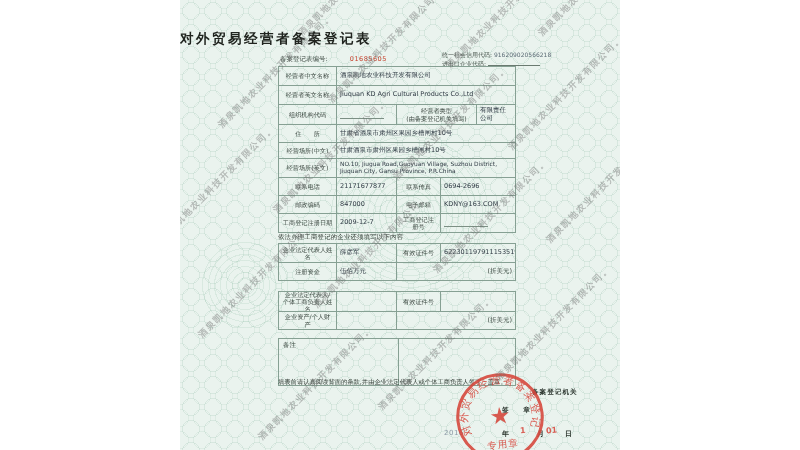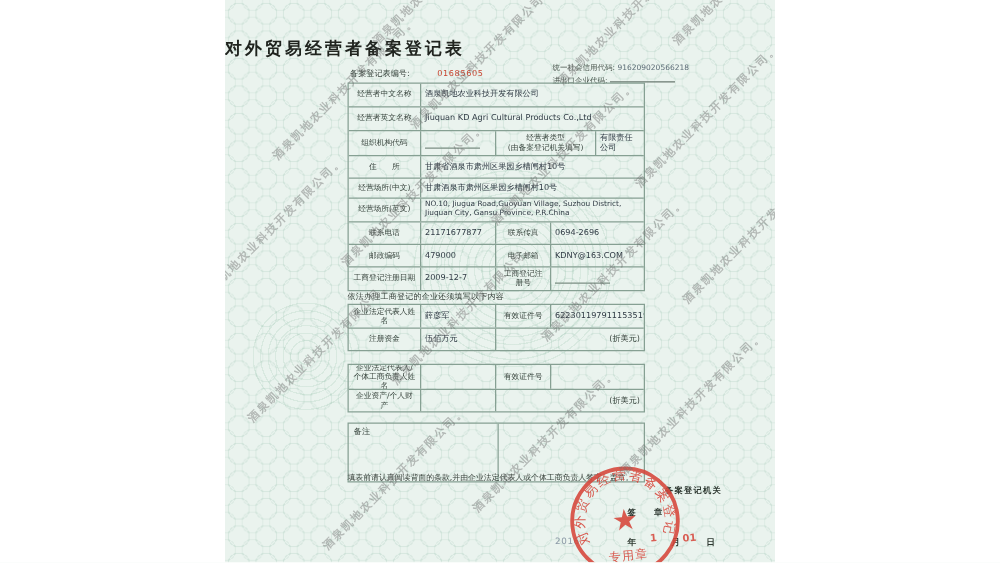--- a/index.html
+++ b/index.html
@@ -118,21 +118,21 @@
           <div class="td val eng">NO.10, Jiugua Road,Guoyuan Village, Suzhou District, Jiuquan City, Gansu Province, P.R.China</div>
         </div>
         <div class="tr" style="height:18px;">
           <div class="td lab">联系电话</div>
           <div class="td val v4">21171677877</div>
           <div class="td l2">联系传真</div>
           <div class="td val">0694-2696</div>
         </div>
         <div class="tr" style="height:18px;">
           <div class="td lab">邮政编码</div>
-          <div class="td val v4">479000</div>
+          <div class="td val v4">847000</div>
           <div class="td l2">电子邮箱</div>
           <div class="td val">KDNY@163.COM</div>
         </div>
         <div class="tr" style="height:18px;">
           <div class="td lab">工商登记注册日期</div>
           <div class="td val v4">2009-12-7</div>
           <div class="td l2">工商登记注册号</div>
           <div class="td val">
               <span class="dash"></span>
             </div>

